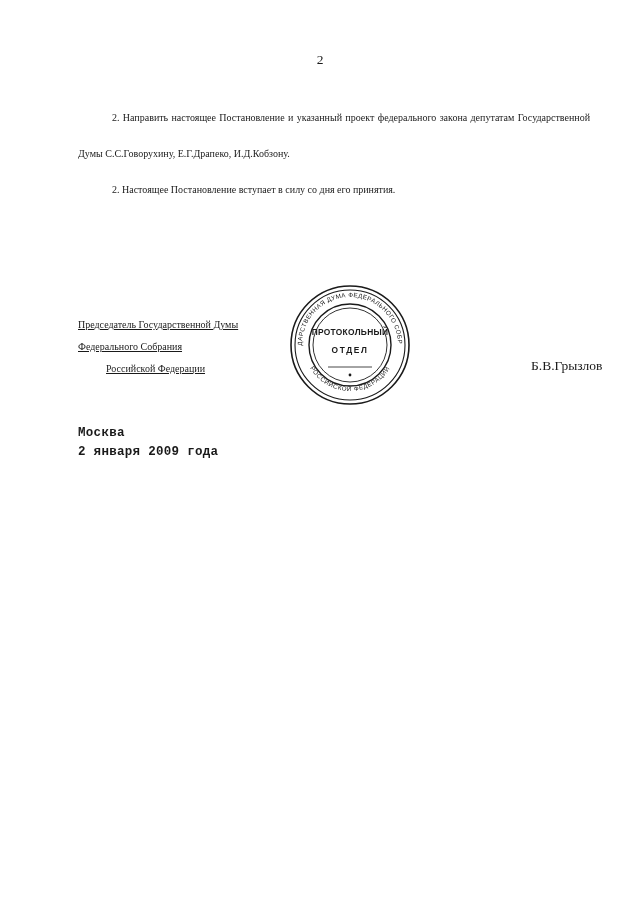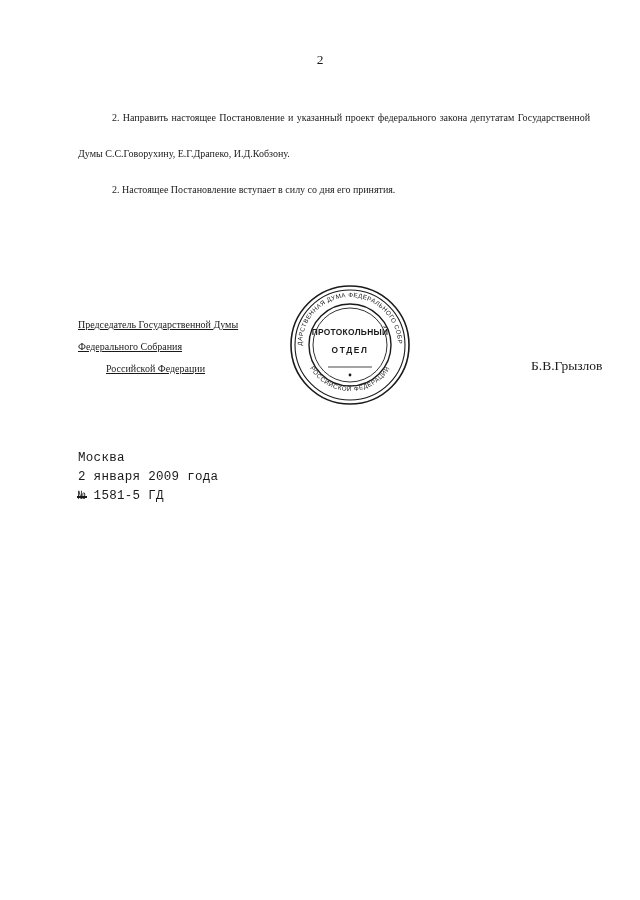--- a/index.html
+++ b/index.html
@@ -89,23 +89,23 @@
     top: 283px;
     width: 124px;
     height: 124px;
     pointer-events: none;
   }
   .stamp svg { display: block; }
 
   .footer-block {
     position: absolute;
     left: 78px;
-    top: 449px;
+    top: 424px;
     font-family: "Liberation Mono", monospace;
-    font-weight: normal;
+    font-weight: bold;
     font-size: 12.5px;
     line-height: 19px;
     letter-spacing: 0.3px;
   }
   .footer-line { white-space: nowrap; }
   .footer-line .num-sign {
     display: inline-block;
     position: relative;
   }
   .footer-line .num-sign::after {
@@ -162,16 +162,15 @@
       <g stroke="#1a1a1a" stroke-width="0.8">
         <line x1="40" y1="84" x2="84" y2="84"></line>
       </g>
       <circle cx="62" cy="92" r="1.4" fill="#1a1a1a"></circle>
     </svg>
   </div>
 
   <div class="footer-block">
     <div class="footer-line">Москва</div>
     <div class="footer-line">2 января 2009 года</div>
-    <div class="footer-line"><span class="num-sign">№</span><span> 1581-5 ГД</span></div>
   </div>
 
 </div>
 
 </body></html>

